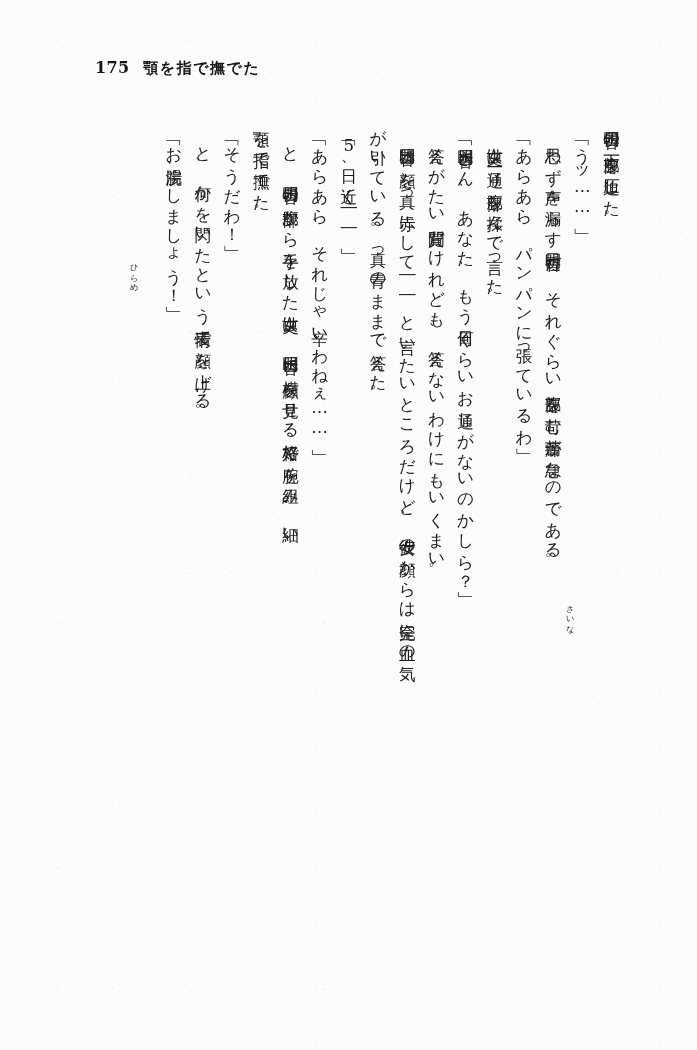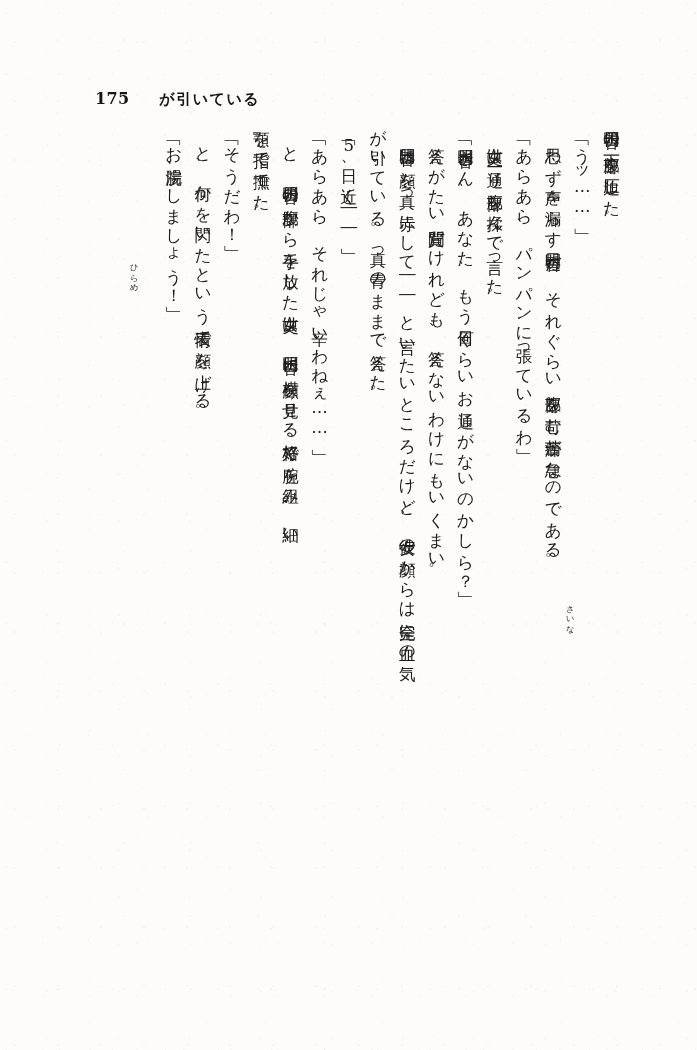--- a/index.html
+++ b/index.html
@@ -35,25 +35,25 @@
   }
 
   .page {
     position: absolute;
     inset: 0;
   }
 
   
   .running-head {
     position: absolute;
-    top: 89px;
+    top: 58px;
     left: 95px;
     display: flex;
     align-items: baseline;
-    gap: 30px;
+    gap: 14px;
     font-family: "DejaVu Serif", "Liberation Serif", serif;
     font-size: 15.5px;
     font-weight: 700;
     letter-spacing: 0.08em;
     color: #161616;
   }
   .running-head .folio {
     font-size: 16px;
     font-weight: 700;
     letter-spacing: 0.02em;
@@ -112,21 +112,21 @@
 </style>
 </head>
 <body>
 
 <div class="paper-grain"></div>
 
 <div class="page">
 
   <div class="running-head">
     <span class="folio">175</span>
-    <span class="chapter">が引いている</span>
+    <span class="chapter">顎を指で撫でた</span>
   </div>
 
   <div class="text-block">
     <div class="col">明日香の下腹部を圧迫した。</div>
     <div class="col indent">「うッ……」</div>
     <div class="col indent">思わず声を漏らす明日香だ。それぐらい腹部を苛む苦痛が急なのである。</div>
     <div class="col indent">「あらあら、パンパンに張っているわ」</div>
     <div class="col indent">女史は一通り腹部を揉んで言った。</div>
     <div class="col indent">「明日香さん、あなた、もう何日くらいお通じがないのかしら？」</div>
     <div class="col indent">答えがたい質問だけれども、答えないわけにもいくまい。</div>

